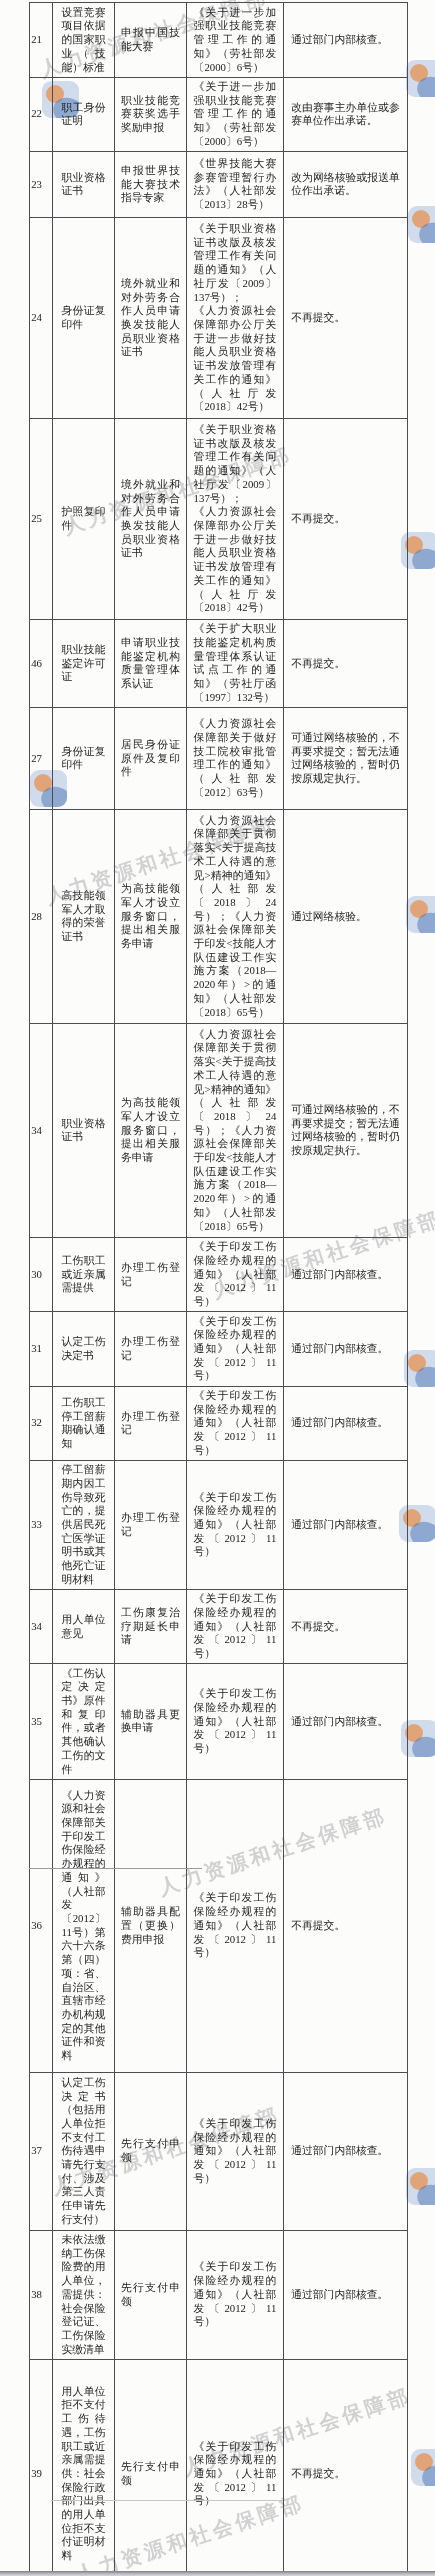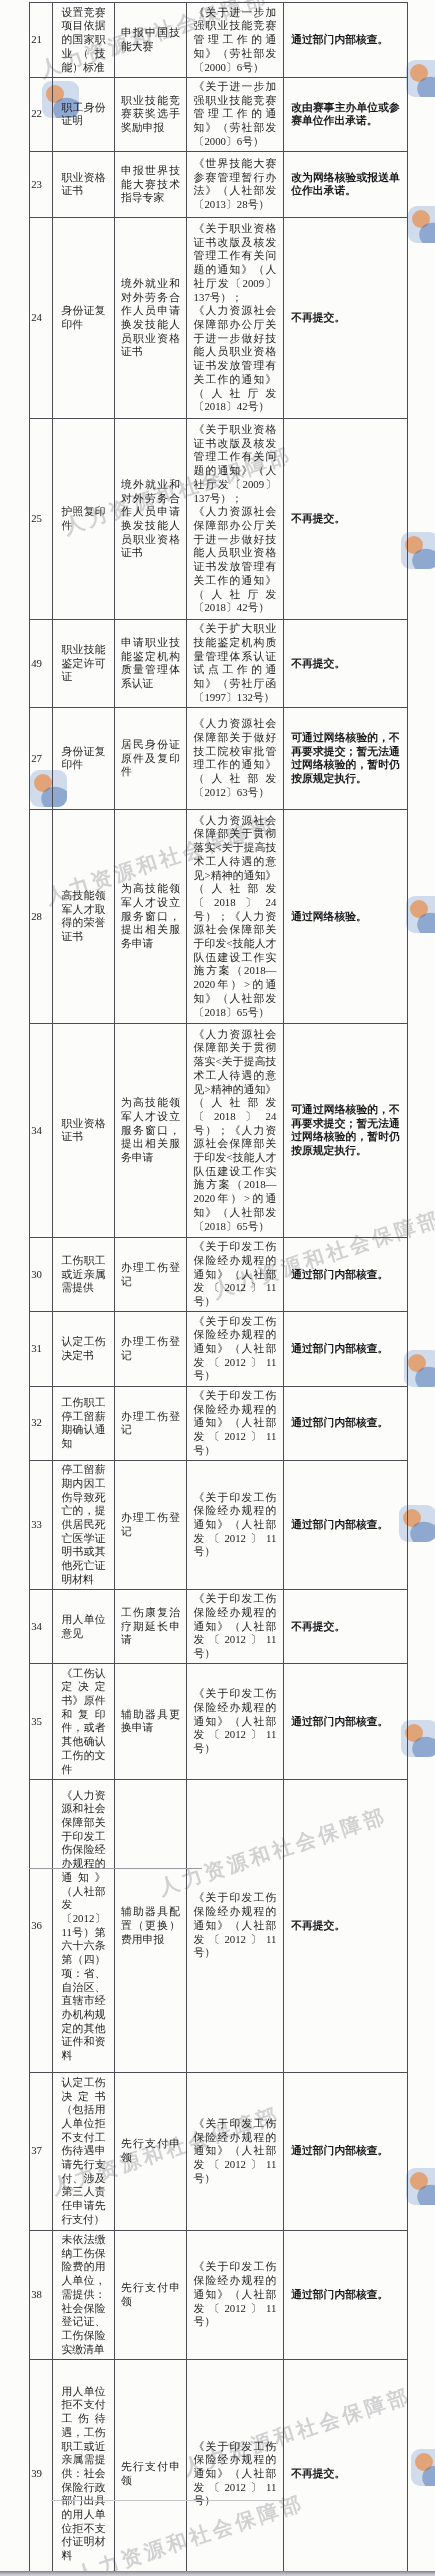--- a/index.html
+++ b/index.html
@@ -50,21 +50,21 @@
     vertical-align:middle;
     font-size:10.8px;line-height:13.7px;
     text-align:justify;
     text-justify:inter-character;
     overflow:hidden;
   }
   td.c-no{text-align:center;font-size:11.3px;padding:0 1.2px;}
   td.c-material{padding:2.4px 8.4px;}
   td.c-purpose{padding:2.4px 6px;}
   td.c-basis{padding:2.4px 6.6px;white-space:pre-line;}
-  td.c-alt{padding:2.4px 7.2px;font-weight:bold;}
+  td.c-alt{padding:2.4px 7.2px;}
   tr.page-break td{border-top:1.2px solid #2f2f35;}
   
   .artifact{position:absolute;z-index:3;pointer-events:none;}
   .bottom-strip{
     position:absolute;left:0;top:2571px;width:435px;height:5.4px;z-index:4;
     background:linear-gradient(#7e7e86,#b9b9bf 55%,#d6d6da);
   }
 </style>
 </head>
 <body>
@@ -166,21 +166,21 @@
         </tr>
         <tr style="height: 201px;">
           <td class="c-no">25</td>
           <td class="c-material">护照复印件</td>
           <td class="c-purpose">境外就业和对外劳务合作人员申请换发技能人员职业资格证书</td>
           <td class="c-basis">《关于职业资格证书改版及核发管理工作有关问题的通知》（人社厅发〔2009〕137号）；
 《人力资源社会保障部办公厅关于进一步做好技能人员职业资格证书发放管理有关工作的通知》（人社厅发〔2018〕42号）</td>
           <td class="c-alt">不再提交。</td>
         </tr>
         <tr style="height: 87px;">
-          <td class="c-no">49</td>
+          <td class="c-no">46</td>
           <td class="c-material">职业技能鉴定许可证</td>
           <td class="c-purpose">申请职业技能鉴定机构质量管理体系认证</td>
           <td class="c-basis">《关于扩大职业技能鉴定机构质量管理体系认证试点工作的通知》（劳社厅函〔1997〕132号）</td>
           <td class="c-alt">不再提交。</td>
         </tr>
         <tr style="height: 102px;">
           <td class="c-no">27</td>
           <td class="c-material">身份证复印件</td>
           <td class="c-purpose">居民身份证原件及复印件</td>
           <td class="c-basis">《人力资源社会保障部关于做好技工院校审批管理工作的通知》（人社部发〔2012〕63号）</td>

